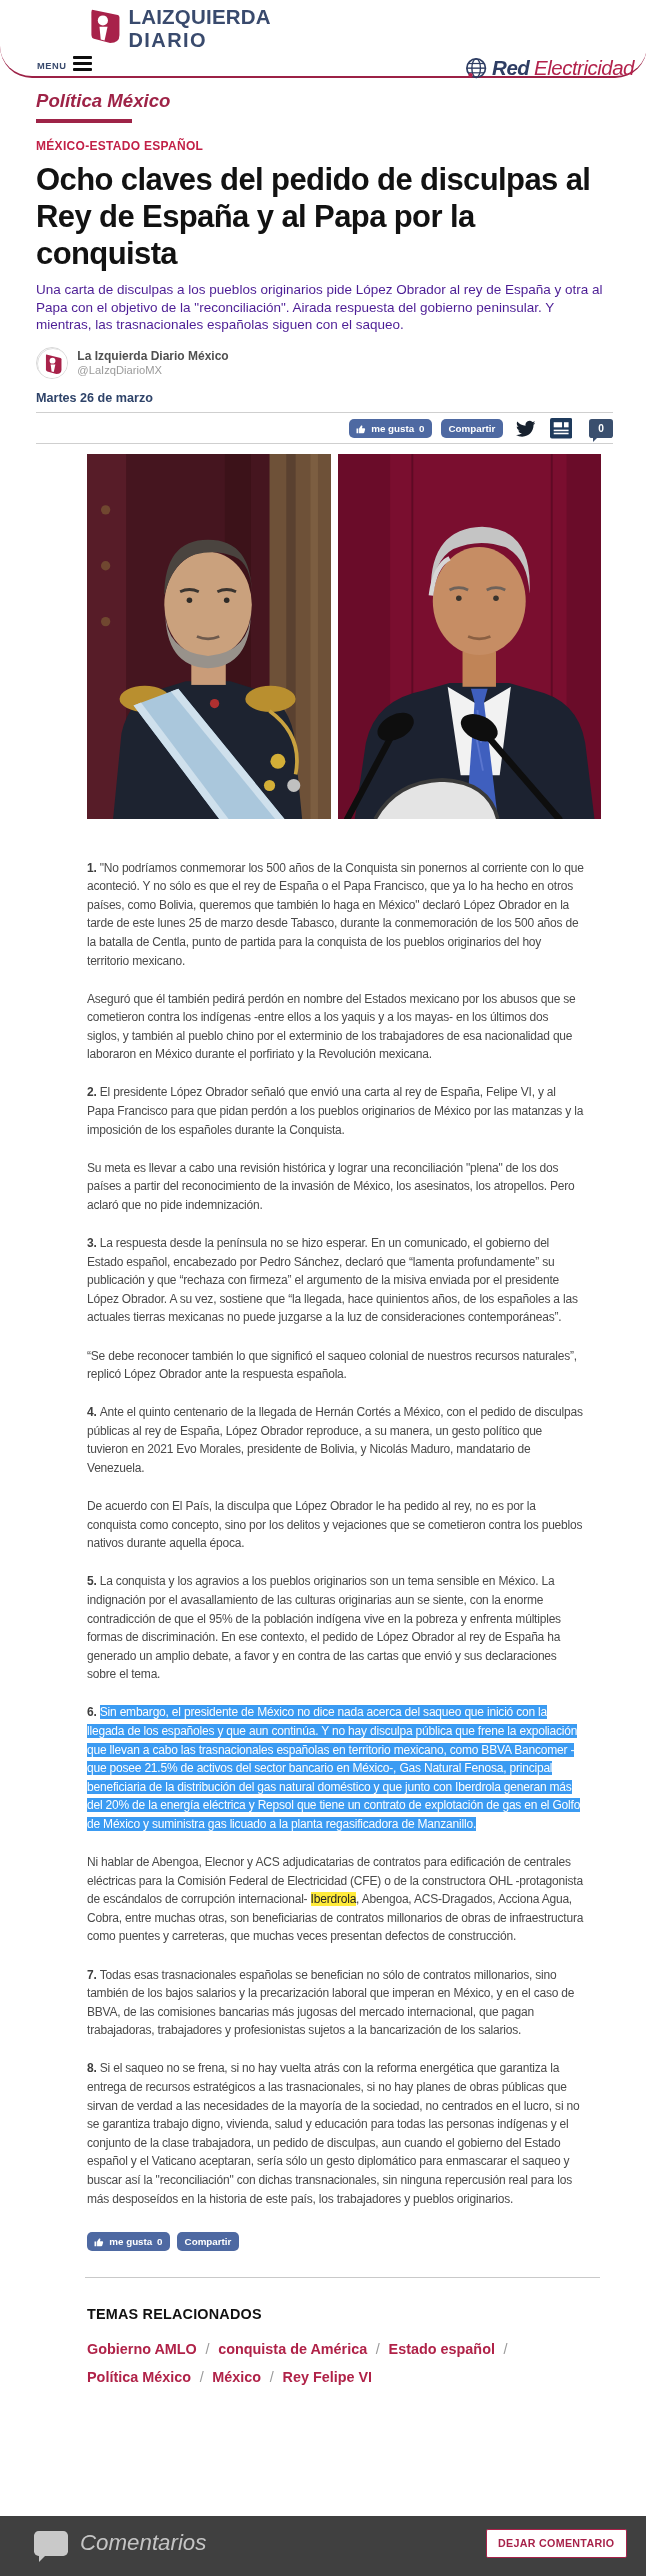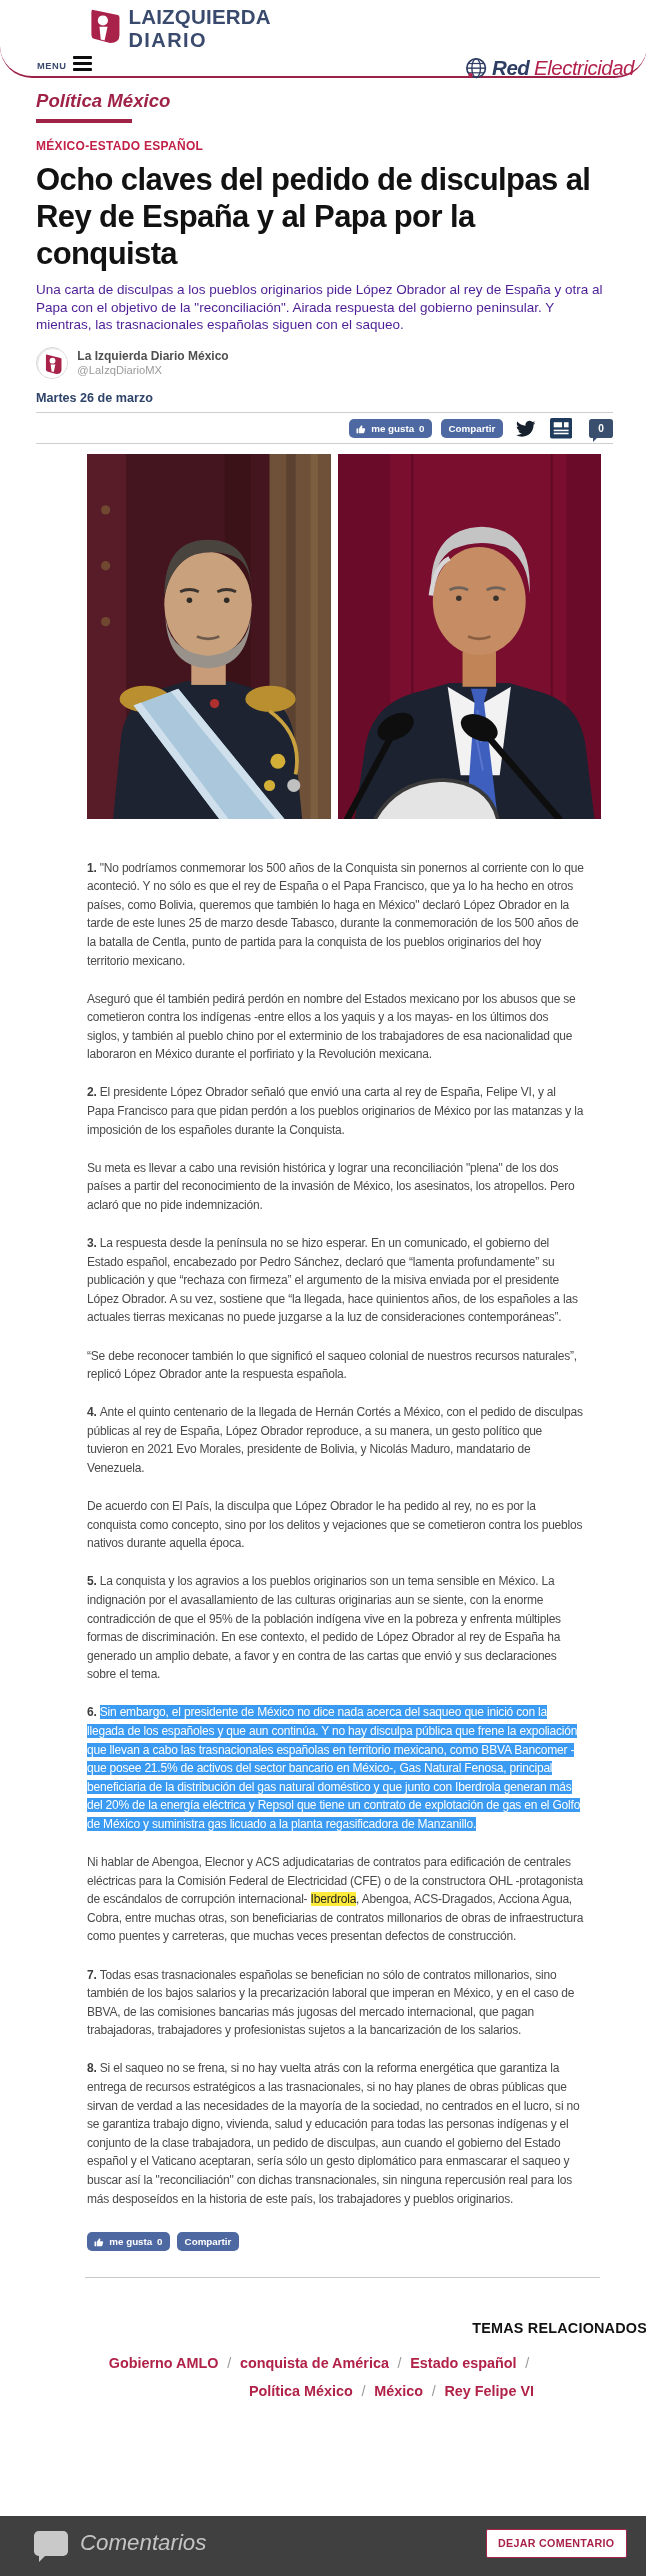--- a/index.html
+++ b/index.html
@@ -61,21 +61,21 @@
   figure.photo svg{display:block;height:365px;}
   
   .article-body{margin:40px 0 0 87px;width:497px;font-size:12px;line-height:18.6px;color:#4a4a4a;letter-spacing:-0.2px;}
   .article-body p{margin:0 0 19.5px 0;}
   .pnum,.article-body strong{font-weight:bold;color:#3d3d3d;}
   .seg-italic{margin-top:32px;}
   .seg-selected{background:var(--selection_blue);color:#fff;}
   .seg-mark{background:var(--highlight_yellow);color:#222;}
   
   .rule{margin:26px 47px 0 85px;border:none;border-top:0.9px solid #c9c9c9;}
-  .related{margin:42px 0 0 87px;text-align:right;}
+  .related{margin:28px 0 0 87px;}
   .related-heading{font-size:14.4px;font-weight:bold;color:#111;letter-spacing:0.2px;}
   .related-tags{margin-top:13px;width:447px;font-size:14.4px;font-weight:bold;color:var(--tag_red);line-height:2;}
   .tag{color:var(--tag_red);cursor:pointer;}
   .tag-sep{color:#9b9b9b;font-weight:normal;padding:0 4.7px;}
   
   .footer-bar{position:absolute;left:0;right:0;bottom:0;height:60px;display:flex;align-items:center;
     justify-content:space-between;padding:0 20.5px 5.6px 34px;background:#404040;}
   .comments-left{display:flex;align-items:center;gap:12px;}
   .cb-icon{position:relative;width:34px;height:25px;background:#c9c9c9;border-radius:4.7px;}
   .cb-icon:after{content:"";position:absolute;left:4.7px;bottom:-6.5px;border:6.5px solid transparent;border-top-color:#c9c9c9;border-left-color:#c9c9c9;}

